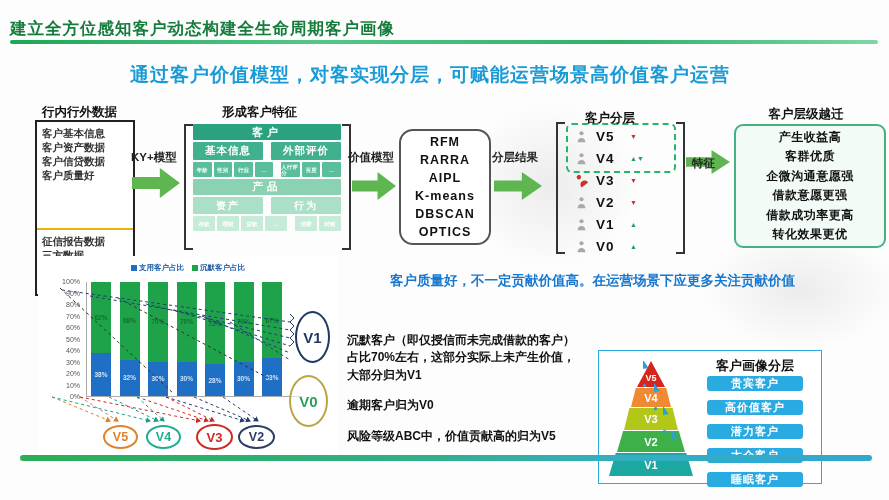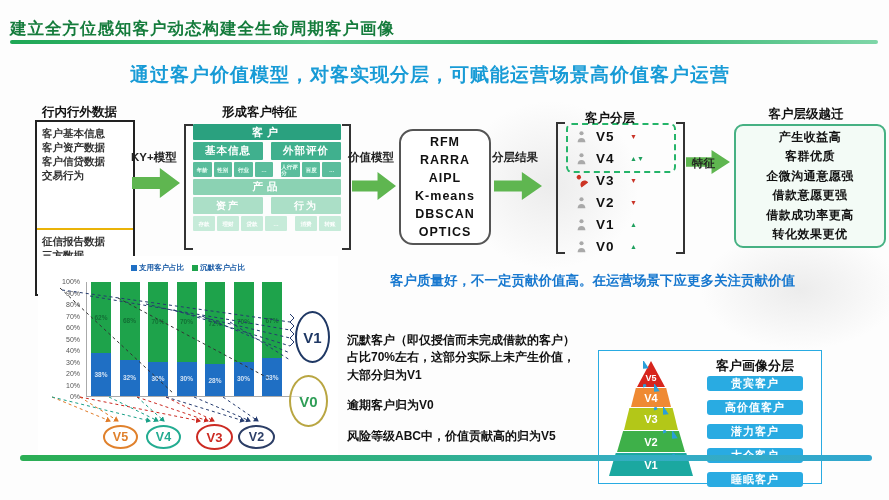--- a/index.html
+++ b/index.html
@@ -141,21 +141,21 @@
   <div class="abs" id="page-title">建立全方位感知客户动态构建全生命周期客户画像</div>
   <div class="abs" id="title-underline"></div>
   <div class="abs" id="subtitle">通过客户价值模型，对客实现分层，可赋能运营场景高价值客户运营</div>
 
   <div class="abs sec-h" style="left:42px;top:104px;">行内行外数据</div>
   <div class="abs" id="left-box">
     <div class="half">
       <div class="ld-row">客户基本信息</div>
       <div class="ld-row">客户资产数据</div>
       <div class="ld-row">客户信贷数据</div>
-      <div class="ld-row">交易行为</div>
+      <div class="ld-row">客户质量好</div>
     </div>
     <div class="half">
       <div class="ld-row">征信报告数据</div>
       <div class="ld-row">三方数据</div>
       <div class="ld-row">银联数据</div>
       <div class="ld-row">出行数据</div>
     </div>
   </div>
 
   <div class="abs arrow-label" style="left:131px;top:150px;">KY+模型</div>

